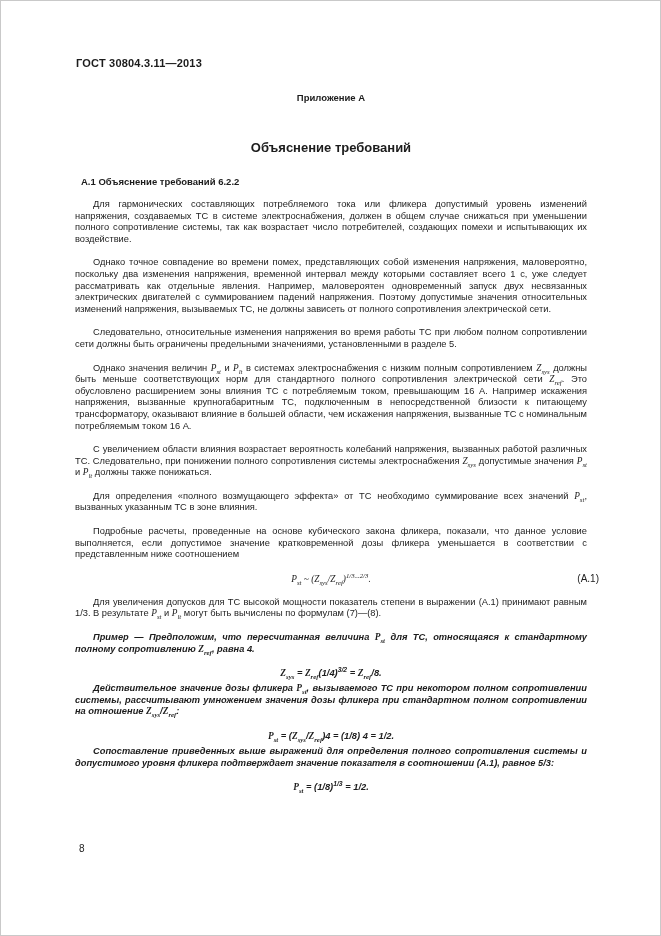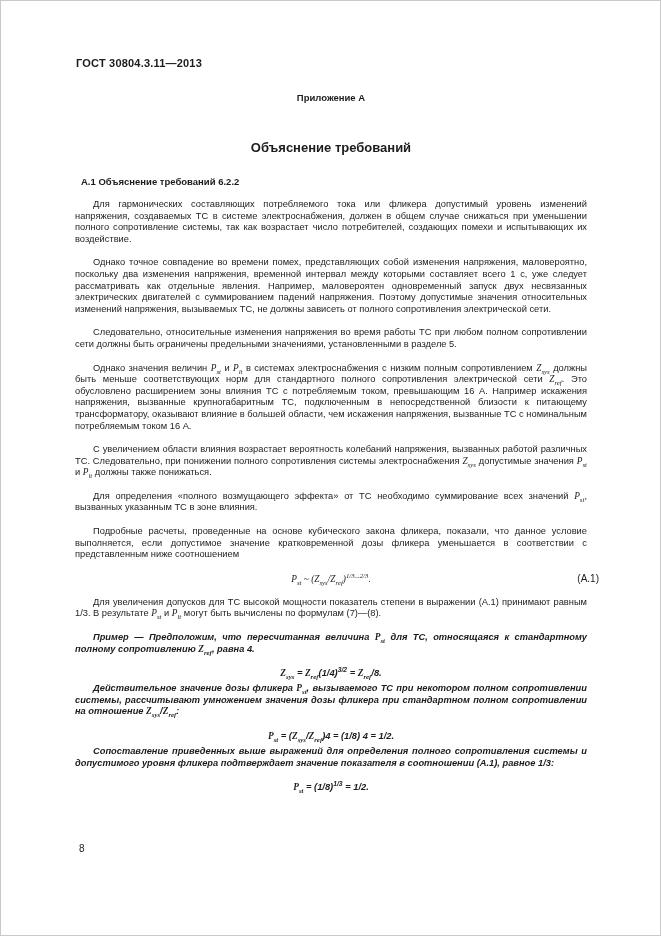--- a/index.html
+++ b/index.html
@@ -84,19 +84,19 @@
         <p class="body">Однако значения величин <i class="var">P</i><sub>st</sub> и <i class="var">P</i><sub>lt</sub> в системах электроснабжения с низким полным сопротивлением <i class="var">Z</i><sub>sys</sub> должны быть меньше соответствующих норм для стандартного полного сопротивления электрической сети <i class="var">Z</i><sub>ref</sub>. Это обусловлено расширением зоны влияния ТС с потребляемым током, превышающим 16 А. Например искажения напряжения, вызванные крупногабаритным ТС, подключенным в непосредственной близости к питающему трансформатору, оказывают влияние в большей области, чем искажения напряжения, вызванные ТС с номинальным потребляемым током 16 А.</p>
         <p class="body">С увеличением области влияния возрастает вероятность колебаний напряжения, вызванных работой различных ТС. Следовательно, при понижении полного сопротивления системы электроснабжения <i class="var">Z</i><sub>sys</sub> допустимые значения <i class="var">P</i><sub>st</sub> и <i class="var">P</i><sub>lt</sub> должны также понижаться.</p>
         <p class="body">Для определения «полного возмущающего эффекта» от ТС необходимо суммирование всех значений <i class="var">P</i><sub>st</sub>, вызванных указанным ТС в зоне влияния.</p>
         <p class="body">Подробные расчеты, проведенные на основе кубического закона фликера, показали, что данное условие выполняется, если допустимое значение кратковременной дозы фликера уменьшается в соответствии с представленным ниже соотношением</p>
         <div class="formula-row"><span class="formula"><i class="var">P</i><sub>st</sub> ~ (<i class="var">Z</i><sub>sys</sub>/<i class="var">Z</i><sub>ref</sub>)<sup>1/3...2/3</sup>.</span><span class="formula-number">(А.1)</span></div>
         <p class="body">Для увеличения допусков для ТС высокой мощности показатель степени в выражении (А.1) принимают равным 1/3. В результате <i class="var">P</i><sub>st</sub> и <i class="var">P</i><sub>lt</sub> могут быть вычислены по формулам (7)—(8).</p>
         <p class="example">Пример — Предположим, что пересчитанная величина <i class="var">P</i><sub>st</sub> для ТС, относящаяся к стандартному полному сопротивлению <i class="var">Z</i><sub>ref</sub>, равна 4.</p>
         <div class="formula-row"><span class="formula bold"><i class="var">Z</i><sub>sys</sub> = <i class="var">Z</i><sub>ref</sub>(1/4)<sup>3/2</sup> = <i class="var">Z</i><sub>ref</sub>/8.</span></div>
         <p class="example">Действительное значение дозы фликера <i class="var">P</i><sub>st</sub>, вызываемого ТС при некотором полном сопротивлении системы, рассчитывают умножением значения дозы фликера при стандартном полном сопротивлении на отношение <i class="var">Z</i><sub>sys</sub>/<i class="var">Z</i><sub>ref</sub>:</p>
         <div class="formula-row"><span class="formula bold"><i class="var">P</i><sub>st</sub> = (<i class="var">Z</i><sub>sys</sub>/<i class="var">Z</i><sub>ref</sub>)4 = (1/8) 4 = 1/2.</span></div>
-        <p class="example">Сопоставление приведенных выше выражений для определения полного сопротивления системы и допустимого уровня фликера подтверждает значение показателя в соотношении (А.1), равное 1/3:</p>
+        <p class="example">Сопоставление приведенных выше выражений для определения полного сопротивления системы и допустимого уровня фликера подтверждает значение показателя в соотношении (А.1), равное 5/3:</p>
         <div class="formula-row"><span class="formula bold"><i class="var">P</i><sub>st</sub> = (1/8)<sup>1/3</sup> = 1/2.</span></div>
       </div>
   </div>
 
   <div class="page-number">8</div>
 </div>
 
 </body></html>

